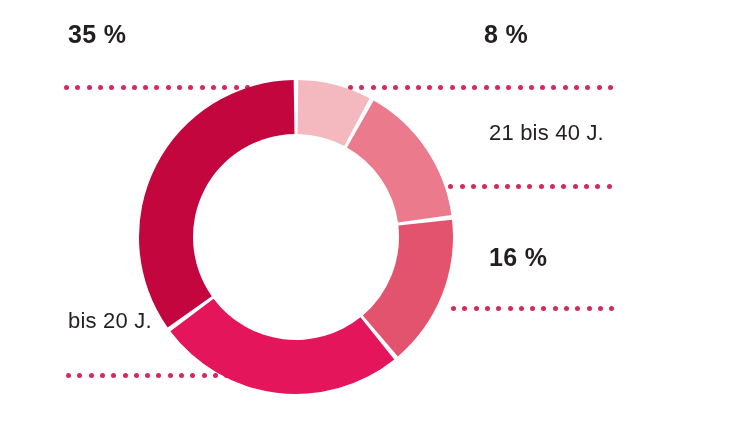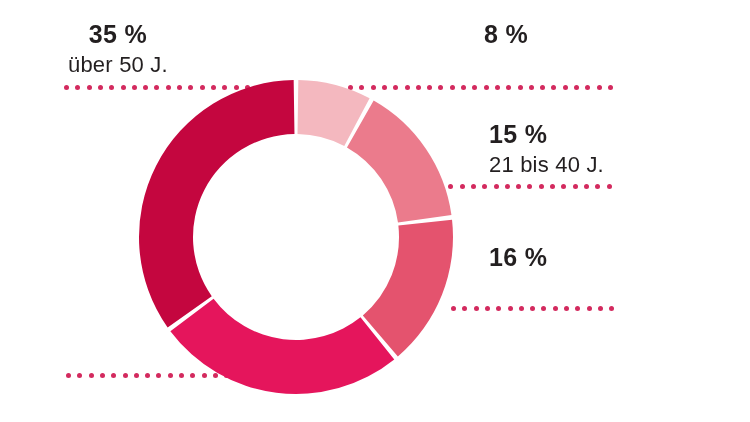--- a/index.html
+++ b/index.html
@@ -178,32 +178,31 @@
         <path d="M 298.3290564524397 80.01727644087279 A 157 157 0 0 1 369.58603611763124 98.3129591905045 L 344.27618930010203 146.0142343733883 A 103 103 0 0 0 297.52797971083623 134.01133422554074 Z" fill="#f4b8bf"></path>
         <path d="M 373.66797157257565 100.5570221968108 A 157 157 0 0 1 451.45295971905864 215.0141564959465 L 397.9850627456245 222.57616636358276 A 103 103 0 0 0 346.95414695525665 147.4864540526848 Z" fill="#eb7b8c"></path>
         <path d="M 452.0367760717348 219.63553878926007 A 157 157 0 0 1 397.8591228124517 356.47267093305436 L 362.8247748387422 315.3801599114943 A 103 103 0 0 0 398.368076021584 225.6080286324445 Z" fill="#e4536e"></path>
         <path d="M 394.26998513289726 359.4418638455824 A 157 157 0 0 1 170.3672938519024 331.15637602364353 L 213.57854310029262 298.7713804486324 A 103 103 0 0 0 360.4701176349581 317.32810175856685 Z" fill="#e5155c"></path>
         <path d="M 167.62932378290097 327.3878835218788 A 157 157 0 0 1 293.6709435475602 80.01727644087279 L 294.4720202891637 134.01133422554074 A 103 103 0 0 0 211.7822952206293 296.2990573423791 Z" fill="#c4063f"></path>
       </g>
   </svg>
 
   <div class="callout left" style="left:68px; top:22px;">
     <span class="pct">35 %</span>
-    <span class="cat">über 50 J.</span>
   </div>
 
   <div class="callout right" style="left:484px; top:22px;">
     <span class="pct">8 %</span>
   </div>
 
   <div class="callout right" style="left:489px; top:122px;">
-    <span class="pct">15 %</span>
     <span class="cat">21 bis 40 J.</span>
   </div>
 
   <div class="callout right" style="left:489px; top:245px;">
     <span class="pct">16 %</span>
   </div>
 
   <div class="callout left" style="left:68px; top:310px;">
+    <span class="cat">bis 20 J.</span>
   </div>
 
 </div>
 
 </body></html>

